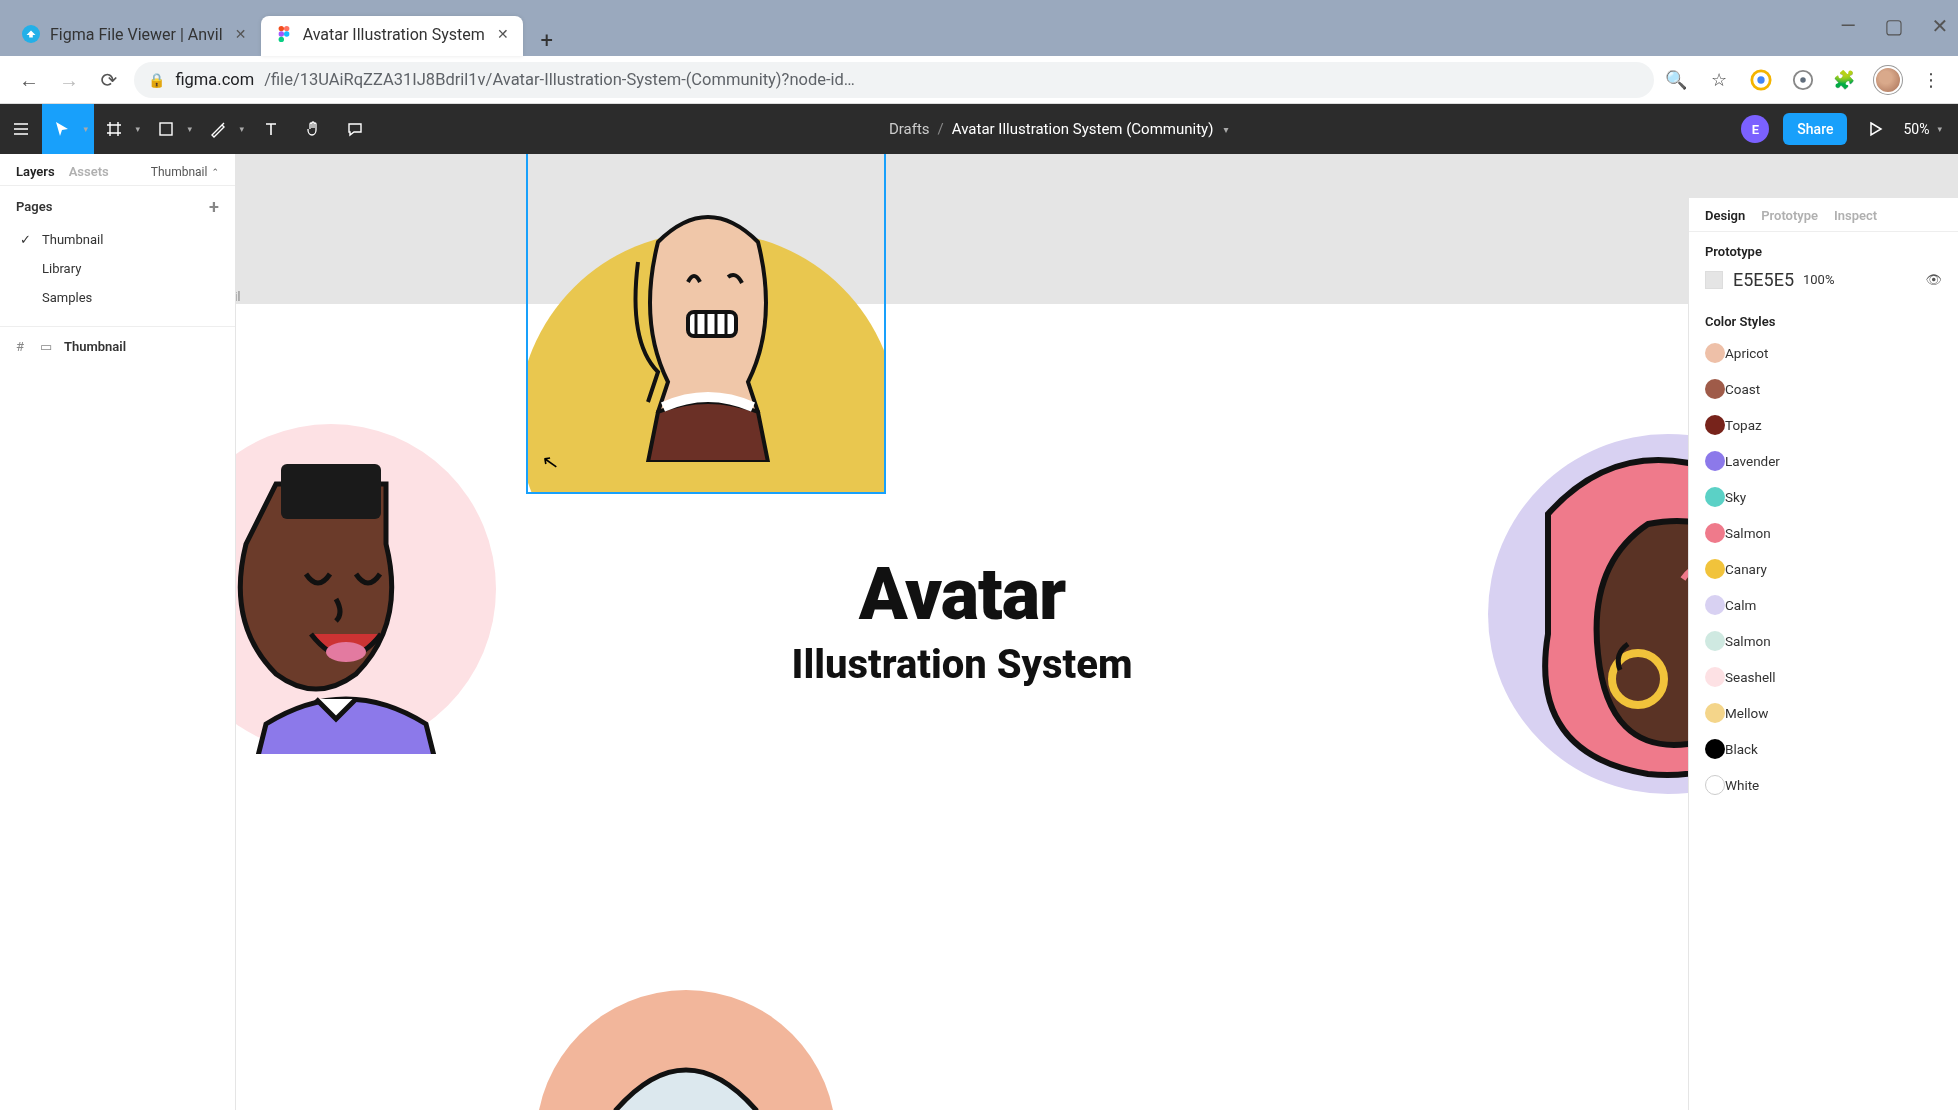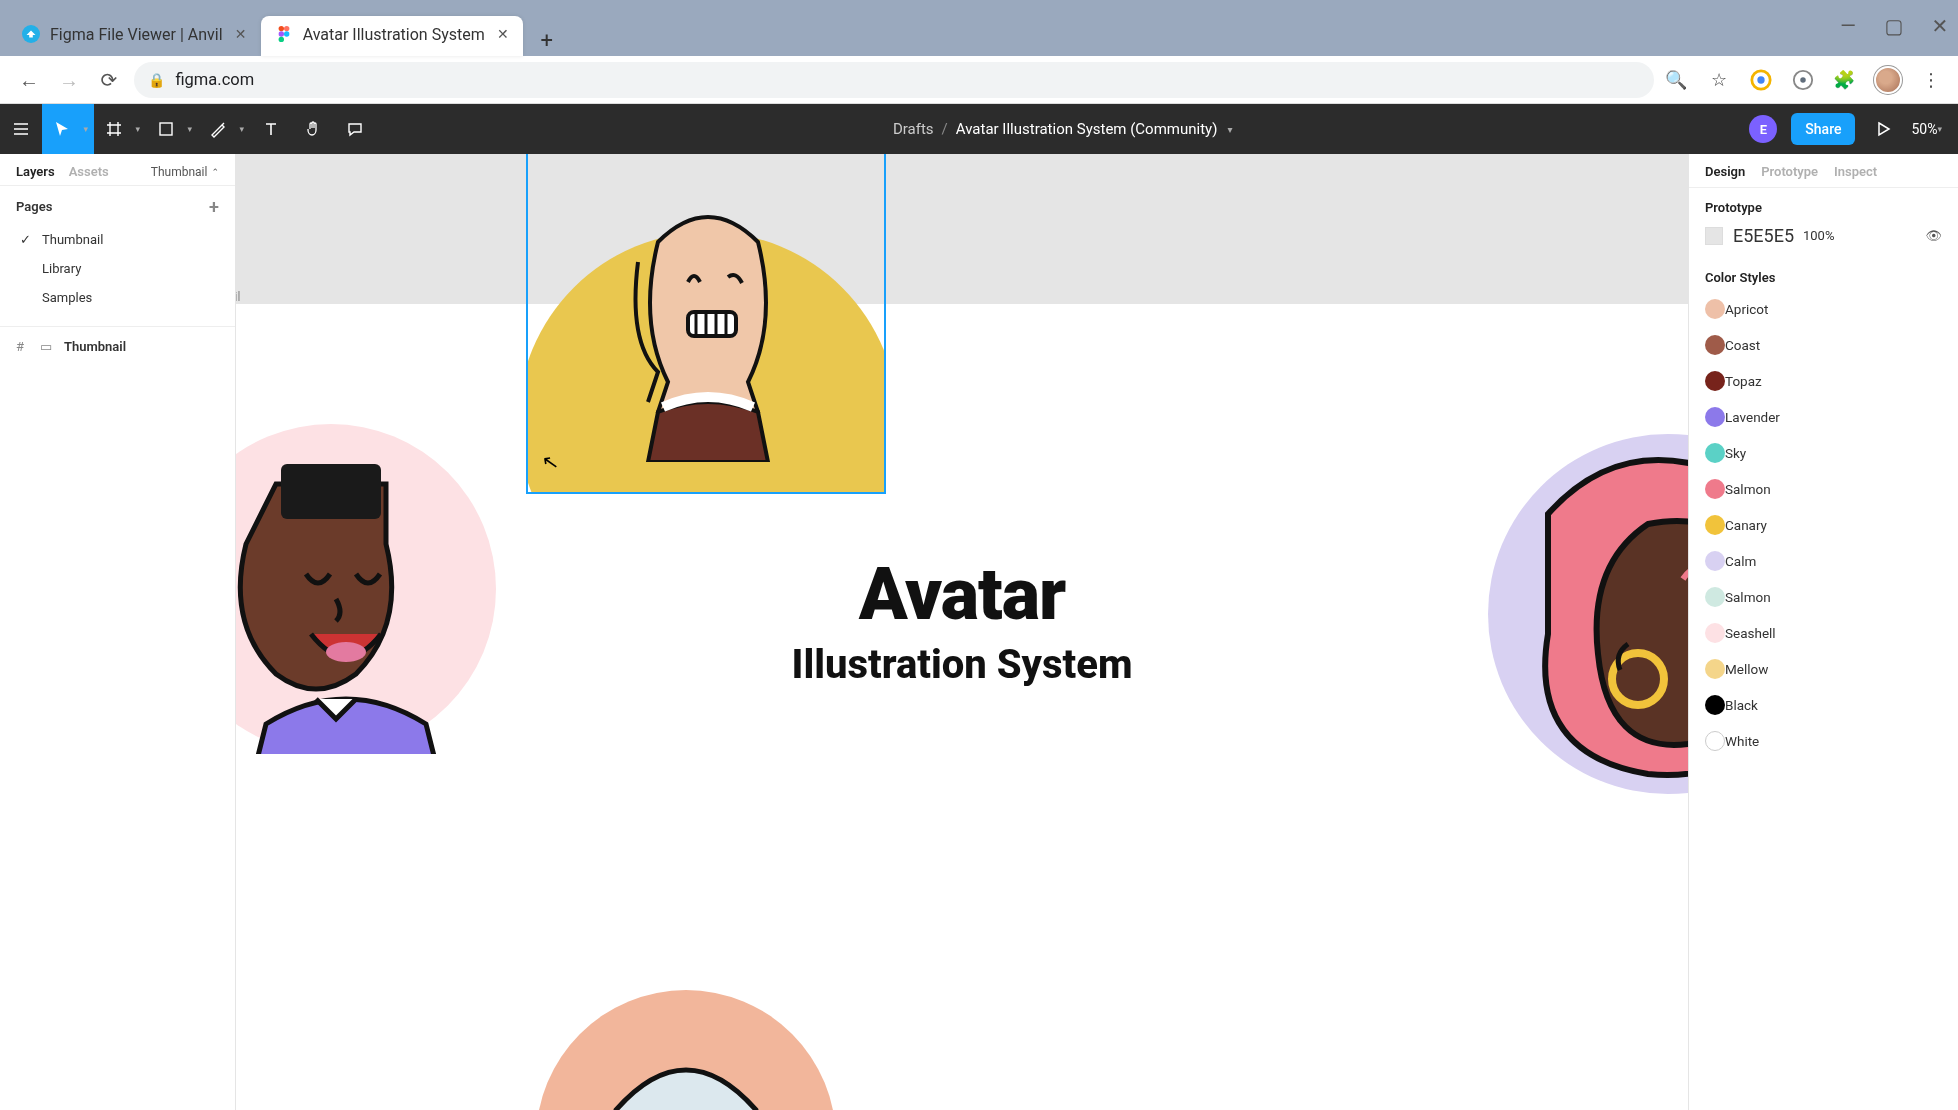--- a/index.html
+++ b/index.html
@@ -53,21 +53,21 @@
     .tb-btn svg { width:20px; height:20px; }
     .tb-btn.active { background:#18a0fb; }
     .tb-btn.with-caret { width:52px; justify-content:flex-start; padding-left:10px; position:relative; }
     .tb-btn.with-caret .caret { position:absolute; right:6px; font-size:9px; color:#aaa; }
     .tb-center { flex:1; display:flex; align-items:center; justify-content:center; gap:8px; color:#ccc; font-size:15px; }
     .tb-center .file-name { color:#fff; }
     .tb-center .caret { font-size:10px; color:#aaa; margin-left:2px; }
     .tb-right { display:flex; align-items:center; gap:14px; padding-right:16px; }
     .user-badge { width:28px; height:28px; border-radius:50%; background:#7b61ff; color:#fff; display:flex; align-items:center; justify-content:center; font-size:13px; font-weight:600; }
     .share-btn { background:#18a0fb; color:#fff; border:none; height:32px; padding:0 14px; border-radius:6px; font-size:14px; font-weight:500; }
-    .zoom { color:#fff; font-size:14px; display:flex; align-items:center; gap:0; }
+    .zoom { color:#fff; font-size:14px; display:flex; align-items:center; gap:8px; }
     .zoom .caret{font-size:9px;color:#aaa;}
 
     .app-body { flex:1; display:flex; min-height:0; background:#e5e5e5; }
 
     
     .left-panel { width:236px; background:#fff; border-right:1px solid #e5e5e5; display:flex; flex-direction:column; font-size:13px; color:#333; }
     .lp-tabs { display:flex; align-items:center; justify-content:space-between; padding: 10px 16px 6px; border-bottom:1px solid #eee; }
     .lp-tabs-left { display:flex; gap:14px; }
     .lp-tab { color:#b0b0b0; font-weight:600; }
     .lp-tab.active { color:#222; }
@@ -95,21 +95,21 @@
 
     .heading { position:absolute; top:398px; left:50%; transform:translateX(-50%); text-align:center; color:#111; }
     .heading h1 { font-size:72px; font-weight:900; letter-spacing:-1px; }
     .heading h2 { font-size:40px; font-weight:800; margin-top:4px; }
 
     .left-avatar { position:absolute; left:-70px; top:270px; width:330px; height:330px; border-radius:50%; background:#fde1e4; overflow:visible; }
     .right-avatar { position:absolute; right:-160px; top:280px; width:360px; height:360px; border-radius:50%; background:#d8d1f2; overflow:visible; }
     .bottom-avatar { position:absolute; left:300px; bottom:-180px; width:300px; height:300px; border-radius:50%; background:#f2b69b; }
 
     
-    .right-panel { width:270px; background:#fff; border-left:1px solid #e5e5e5; display:flex; flex-direction:column; font-size:13px; color:#333; overflow:auto; }
+    .right-panel { width:270px; background:#fff; border-left:1px solid #e5e5e5; display:flex; flex-direction:column; font-size:13px; color:#333; overflow:auto;margin-top:44px; }
     .rp-tabs { display:flex; gap:16px; padding:10px 16px 8px; border-bottom:1px solid #eee; }
     .rp-tab { color:#b0b0b0; font-weight:600; }
     .rp-tab.active { color:#222; }
     .rp-section-title { font-weight:600; padding:12px 16px 6px; color:#222; font-size: 13px; }
     .bg-row { display:flex; align-items:center; gap:10px; padding:4px 16px 12px; }
     .swatch { width:18px; height:18px; border:1px solid #ddd; }
     .bg-hex { width:60px; font-size:18px; color:#333; }
     .bg-op { width:44px; font-size:13px; color:#333; text-align:left; }
     .eye { margin-left:auto; color:#555; }
     .color-style-row { display:flex; align-items:center; padding:8px 16px; }
@@ -156,20 +156,21 @@
     </div>
   </div>
 
   <div class="addr-bar">
     <div class="nav-btn">←</div>
     <div class="nav-btn" style="color:#bbb;">→</div>
     <div class="nav-btn">⟳</div>
     <div class="omnibox">
       <span class="lock">🔒</span>
       <span class="url-host">figma.com</span>
+      <span class="url-rest">/file/13UAiRqZZA31IJ8Bdril1v/Avatar-Illustration-System-(Community)?node-id…</span>
     </div>
     <div class="addr-right">
       <div class="ext-icon">🔍</div>
       <div class="ext-icon">☆</div>
       <div class="ext-icon">
         <svg viewBox="0 0 24 24" width="22" height="22">
             <circle cx="12" cy="12" r="10" fill="none" stroke="#f4b400" stroke-width="3"></circle>
             <circle cx="12" cy="12" r="4" fill="#4285f4"></circle>
           </svg>
       </div>

